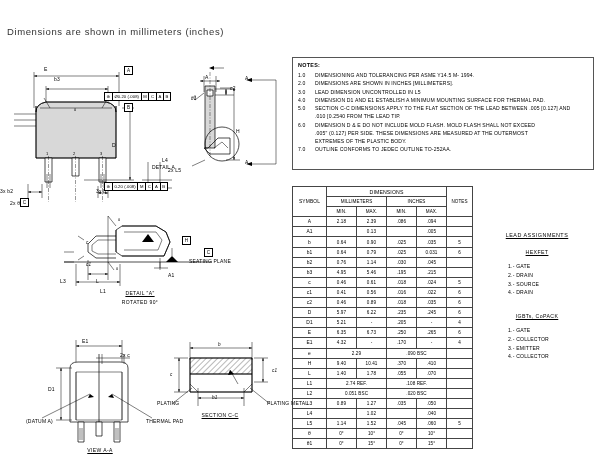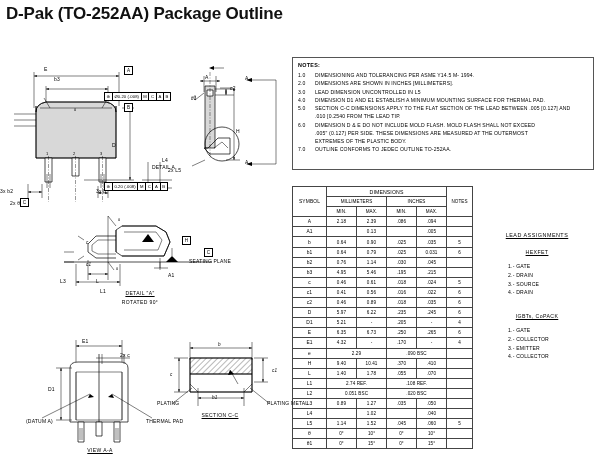--- a/index.html
+++ b/index.html
@@ -104,21 +104,21 @@
   .fcf div{border-right:.6px solid #000;padding:0 1.6px;font-size:4.2px;line-height:7px;display:flex;align-items:center;letter-spacing:.1px;}
   .fcf div:last-child{border-right:none;}
   .datum-box{position:absolute;border:.7px solid #000;background:#fff;font-size:4.6px;
     width:7px;height:7px;line-height:7px;text-align:center;}
 </style>
 </head>
 <body>
 
 <div class="page">
 
-  <div id="title">D-Pak (TO-252AA) Package Outline</div>
+  <div id="subtitle">Dimensions are shown in millimeters (inches)</div>
 
   <div id="notes-panel">
     <div id="notes-title">NOTES:</div>
     <div id="notes-list">
         <div class="note-row">
           <span class="note-num">1.0</span>
           <span class="note-txt">DIMENSIONING AND TOLERANCING PER ASME Y14.5 M- 1994.</span>
         </div>
         <div class="note-row">
           <span class="note-num">2.0</span>

